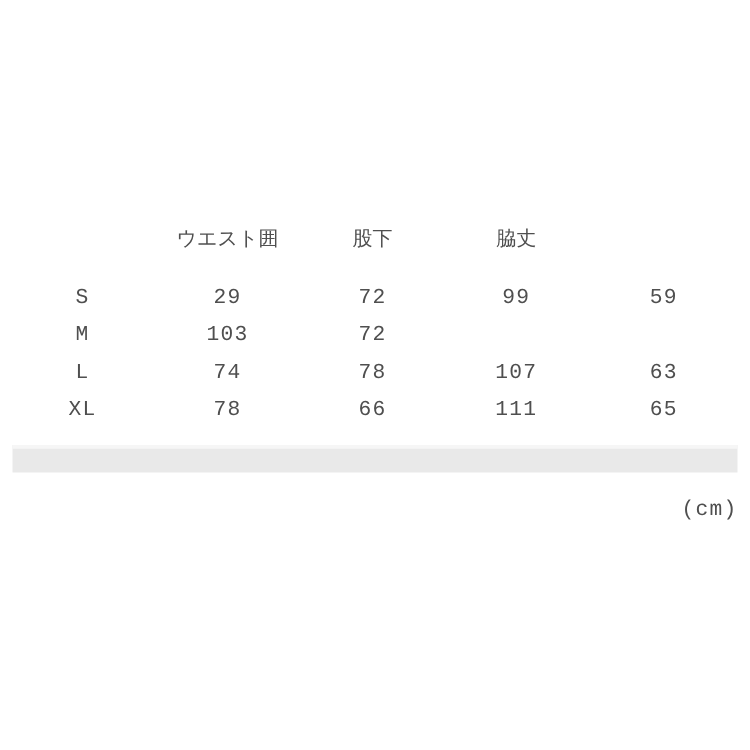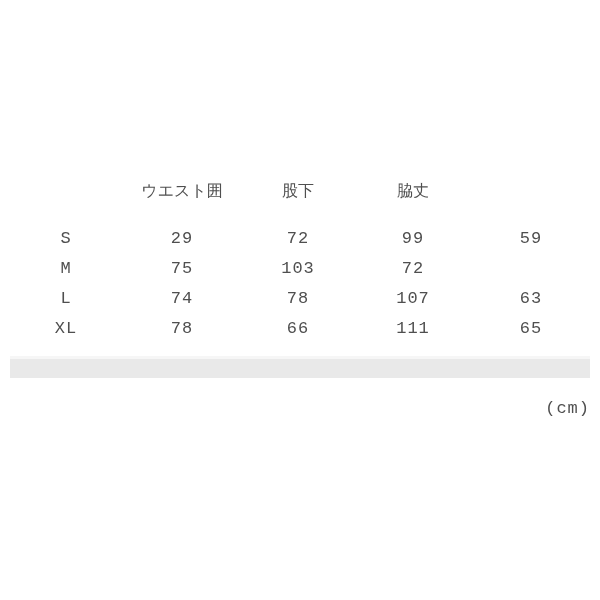--- a/index.html
+++ b/index.html
@@ -83,21 +83,20 @@
   <div class="body-rows">
     <div class="row">
       <div class="cell">S</div>
       <div class="cell">29</div>
       <div class="cell">72</div>
       <div class="cell">99</div>
       <div class="cell">59</div>
     </div>
     <div class="row">
       <div class="cell">M</div>
-      <div class="cell">75</div>
       <div class="cell">103</div>
       <div class="cell">72</div>
     </div>
     <div class="row">
       <div class="cell">L</div>
       <div class="cell">74</div>
       <div class="cell">78</div>
       <div class="cell">107</div>
       <div class="cell">63</div>
     </div>

